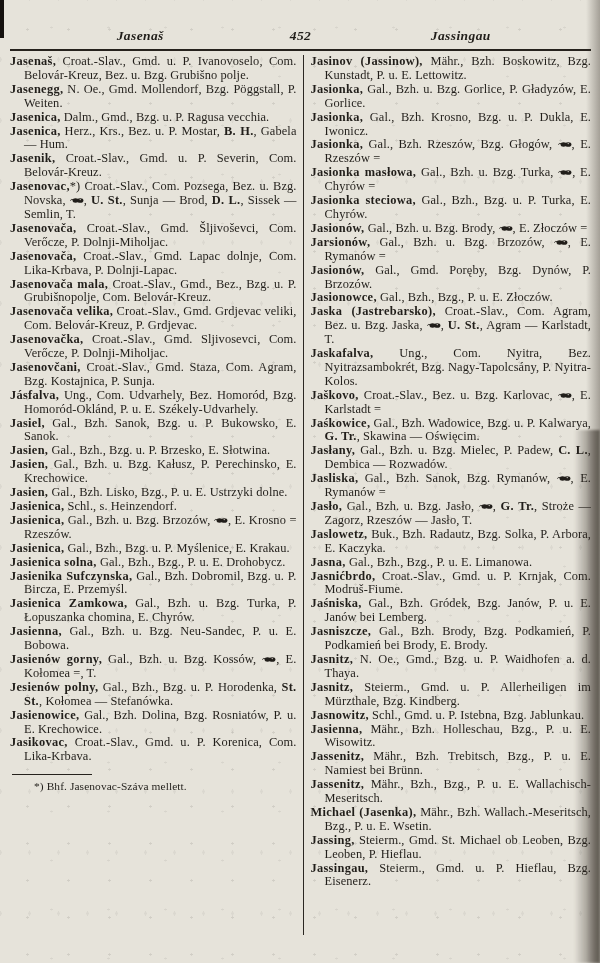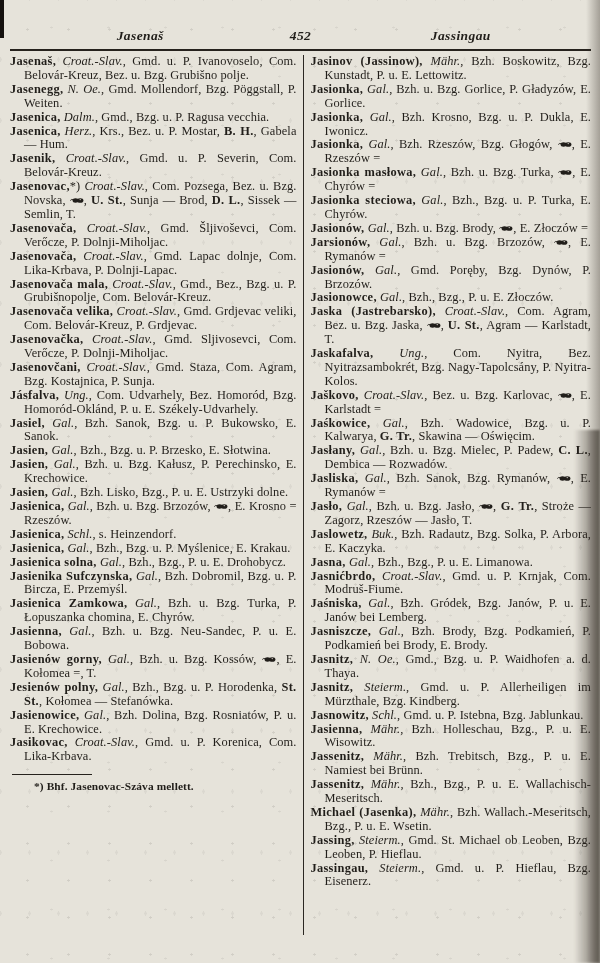--- a/index.html
+++ b/index.html
@@ -45,25 +45,25 @@
     width:287px;
     font-size:12.4px;line-height:13.9px;
     text-align:justify;
     letter-spacing:.1px;
   }
   .col-left{padding-right:6px;}
   .col-right{padding-left:7px;width:281px;}
   .col-divider{width:0;border-left:1.5px solid #2b2722;}
   .entry{margin:0;padding-left:14px;text-indent:-14px;}
   .b{font-weight:bold;letter-spacing:.3px;}
-  .i{font-style:italic;}
+  .i{}
   .n{}
   .tel{display:inline-block;width:14px;height:9px;vertical-align:-1px;color:#211e1a;}
   .tel svg{display:block;width:100%;height:100%;fill:currentColor;}
-  .footnote-block{margin-top:10px;font-weight:bold;}
+  .footnote-block{margin-top:10px;}
   .footnote-rule{border:0;border-top:1.2px solid #26221d;width:80px;margin:0 0 5px 2px;}
   .footnote{font-size:11.4px;padding-left:24px;text-indent:0;margin:0;}
 </style>
 </head>
 <body>
 
 <div class="paper-noise"></div>
 <div class="scan-mark-topleft"></div>
 
 <div class="page-inner">
@@ -91,27 +91,27 @@
         <p class="entry"><span class="b">Jasenovača,</span><span class="i"> Croat.-Slav.</span><span class="n">, Gmd. Lapac dolnje, Com. Lika-Krbava, P. Dolnji-Lapac.</span></p>
         <p class="entry"><span class="b">Jasenovača mala,</span><span class="i"> Croat.-Slav.</span><span class="n">, Gmd., Bez., Bzg. u. P. Grubišnopolje, Com. Belovár-Kreuz.</span></p>
         <p class="entry"><span class="b">Jasenovača velika,</span><span class="i"> Croat.-Slav.</span><span class="n">, Gmd. Grdjevac veliki, Com. Belovár-Kreuz, P. Grdjevac.</span></p>
         <p class="entry"><span class="b">Jasenovačka,</span><span class="i"> Croat.-Slav.</span><span class="n">, Gmd. Sljivosevci, Com. Verőcze, P. Dolnji-Miholjac.</span></p>
         <p class="entry"><span class="b">Jasenovčani,</span><span class="i"> Croat.-Slav.</span><span class="n">, Gmd. Staza, Com. Agram, Bzg. Kostajnica, P. Sunja.</span></p>
         <p class="entry"><span class="b">Jásfalva,</span><span class="i"> Ung.</span><span class="n">, Com. Udvarhely, Bez. Homoród, Bzg. Homoród-Oklánd, P. u. E. Székely-Udvarhely.</span></p>
         <p class="entry"><span class="b">Jasiel,</span><span class="i"> Gal.</span><span class="n">, Bzh. Sanok, Bzg. u. P. Bukowsko, E. Sanok.</span></p>
         <p class="entry"><span class="b">Jasien,</span><span class="i"> Gal.</span><span class="n">, Bzh., Bzg. u. P. Brzesko, E. Słotwina.</span></p>
         <p class="entry"><span class="b">Jasien,</span><span class="i"> Gal.</span><span class="n">, Bzh. u. Bzg. Kałusz, P. Perechinsko, E. Krechowice.</span></p>
         <p class="entry"><span class="b">Jasien,</span><span class="i"> Gal.</span><span class="n">, Bzh. Lisko, Bzg., P. u. E. Ustrzyki dolne.</span></p>
+        <p class="entry"><span class="b">Jasienica,</span><span class="i"> Schl.</span><span class="n">, s. Heinzendorf.</span></p>
         <p class="entry"><span class="b">Jasienica,</span><span class="i"> Gal.</span><span class="n">, Bzh. u. Bzg. Brzozów, </span><span class="tel"><svg viewBox="0 0 24 12">
               <path d="M0.5 6 q2.5 -3 5 -1.2" fill="none" stroke="currentColor" stroke-width="1.6"></path>
               <ellipse cx="9.5" cy="6" rx="5" ry="3.8"></ellipse>
               <ellipse cx="17.5" cy="6" rx="5.5" ry="4"></ellipse>
               <circle cx="17.5" cy="4.4" r="1.1" fill="#e6e3da"></circle>
             </svg></span><span class="n">, E. Krosno = Rzeszów.</span></p>
-        <p class="entry"><span class="b">Jasienica,</span><span class="i"> Schl.</span><span class="n">, s. Heinzendorf.</span></p>
         <p class="entry"><span class="b">Jasienica,</span><span class="i"> Gal.</span><span class="n">, Bzh., Bzg. u. P. Myślenice, E. Krakau.</span></p>
         <p class="entry"><span class="b">Jasienica solna,</span><span class="i"> Gal.</span><span class="n">, Bzh., Bzg., P. u. E. Drohobycz.</span></p>
         <p class="entry"><span class="b">Jasienika Sufczynska,</span><span class="i"> Gal.</span><span class="n">, Bzh. Dobromil, Bzg. u. P. Bircza, E. Przemyśl.</span></p>
         <p class="entry"><span class="b">Jasienica Zamkowa,</span><span class="i"> Gal.</span><span class="n">, Bzh. u. Bzg. Turka, P. Łopuszanka chomina, E. Chyrów.</span></p>
         <p class="entry"><span class="b">Jasienna,</span><span class="i"> Gal.</span><span class="n">, Bzh. u. Bzg. Neu-Sandec, P. u. E. Bobowa.</span></p>
         <p class="entry"><span class="b">Jasienów gorny,</span><span class="i"> Gal.</span><span class="n">, Bzh. u. Bzg. Kossów, </span><span class="tel"><svg viewBox="0 0 24 12">
               <path d="M0.5 6 q2.5 -3 5 -1.2" fill="none" stroke="currentColor" stroke-width="1.6"></path>
               <ellipse cx="9.5" cy="6" rx="5" ry="3.8"></ellipse>
               <ellipse cx="17.5" cy="6" rx="5.5" ry="4"></ellipse>
               <circle cx="17.5" cy="4.4" r="1.1" fill="#e6e3da"></circle>

